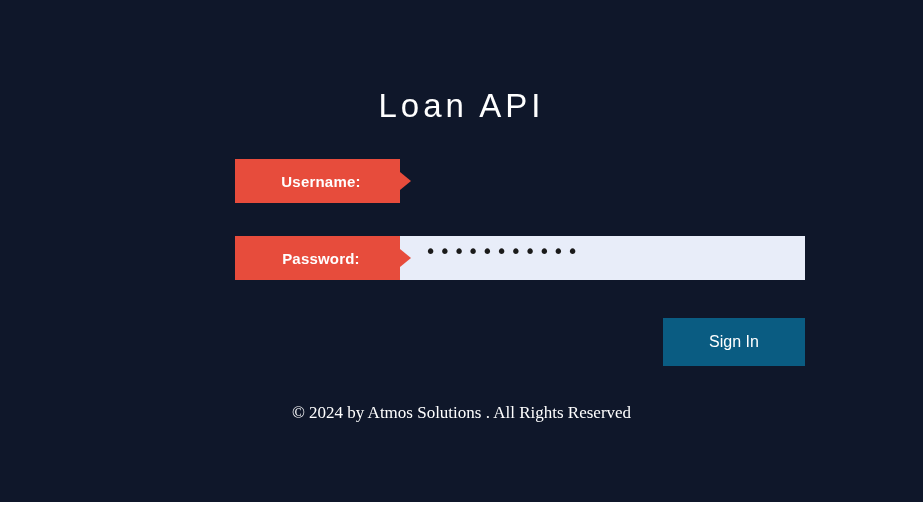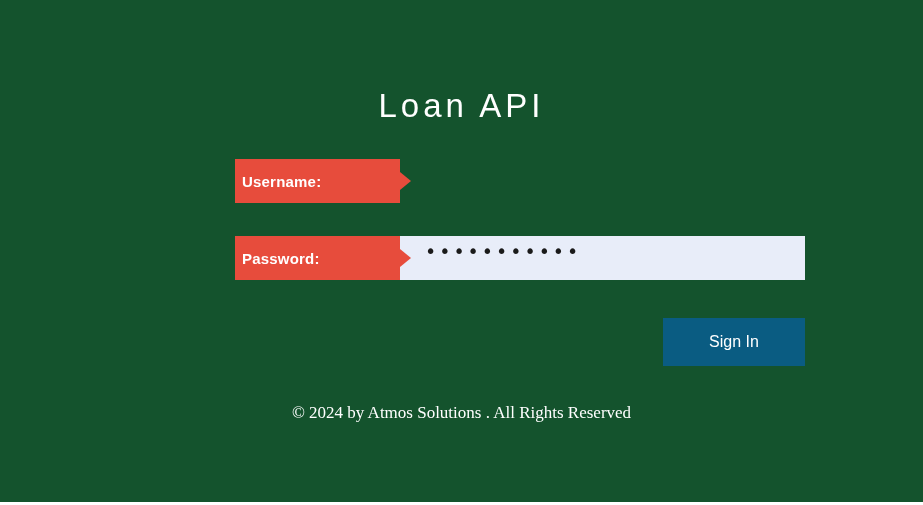--- a/index.html
+++ b/index.html
@@ -10,21 +10,21 @@
     width: 923px;
     height: 505px;
     background: #3a8dc8;
     font-family: "Liberation Sans", sans-serif;
     overflow: hidden;
   }
   .page {
     position: relative;
     width: 923px;
     height: 505px;
-    background: #14532d;
+    background: #0f172a;
     box-sizing: border-box;
   }
   .app-title {
     position: absolute;
     top: 62px;
     left: 0;
     width: 923px;
     text-align: center;
     color: #ffffff;
     font-size: 33px;
@@ -55,20 +55,21 @@
     flex: 0 0 165px;
     background: #e74c3c;
     color: #ffffff;
     font-size: 15px;
     font-weight: 700;
     display: flex;
     align-items: center;
     padding-left: 7px;
     box-sizing: border-box;
     letter-spacing: 0.2px;
+    justify-content: center;
   }
   .field-label .arrow {
     position: absolute;
     right: -11px;
     top: 50%;
     margin-top: -9px;
     width: 0;
     height: 0;
     border-top: 9px solid transparent;
     border-bottom: 9px solid transparent;

